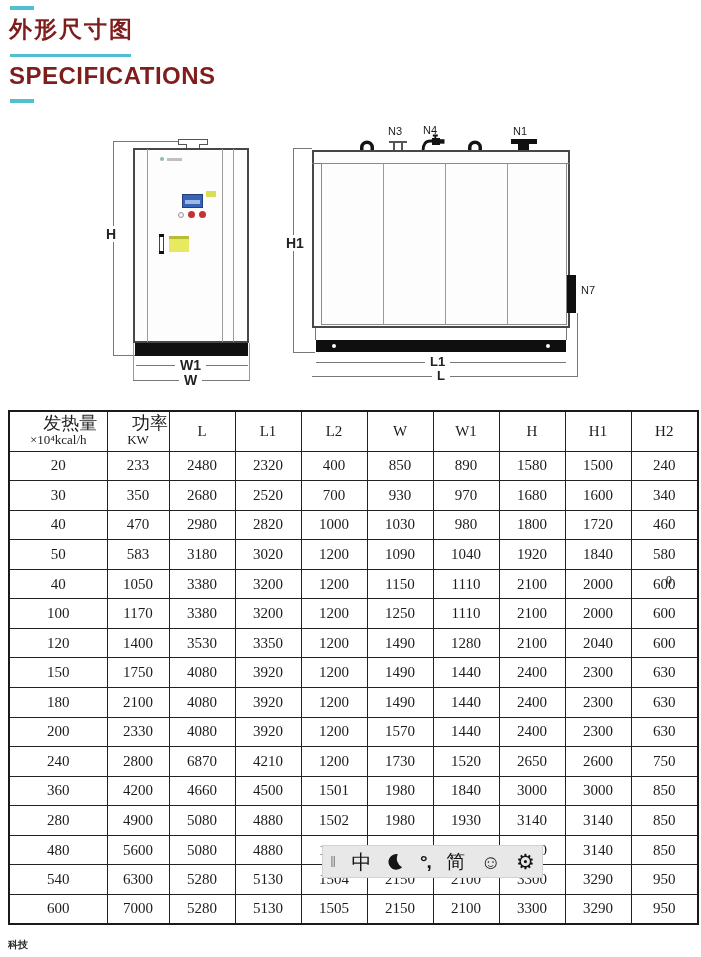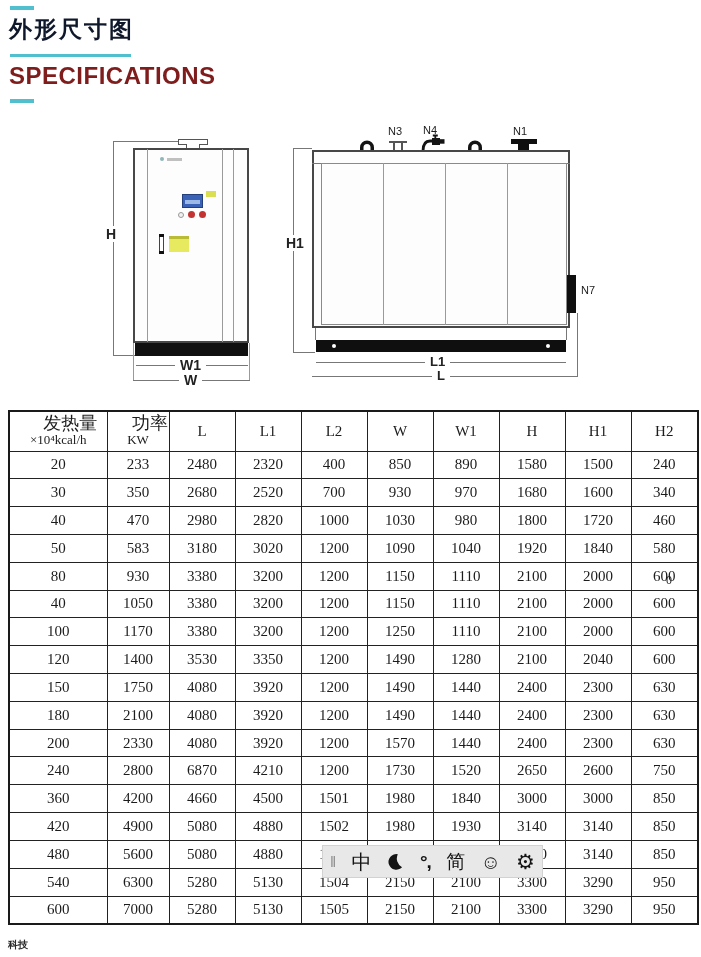--- a/index.html
+++ b/index.html
@@ -6,21 +6,21 @@
   html,body { background:#fff; }
   .page {
     position:relative; width:701px; height:957px; background:#ffffff;
     font-family:"Liberation Sans", sans-serif; overflow:hidden;
   }
   .abs { position:absolute; }
 
   
   .accent-dash { position:absolute; height:4px; width:24px; background:#52bfcf; }
   .title-cn { position:absolute; left:9px; top:14px; font-size:23px; font-weight:bold;
-              color:#0f172a; letter-spacing:2px; }
+              color:#7f1d1d; letter-spacing:2px; }
   .title-underline { position:absolute; left:10px; top:54px; width:121px; height:3px; background:#52bfcf; }
   .title-en { position:absolute; left:9px; top:62px; font-size:24px; font-weight:bold;
               color:#7f1d1d; letter-spacing:0.5px; }
 
   
   .dline { position:absolute; background:#777; }
   .thin  { position:absolute; background:#9a9a9a; }
   .dim-label { position:absolute; font-weight:bold; color:#222; background:#fff;
                padding:0 5px; font-size:14px; text-align:center; }
   .noz-label { position:absolute; font-weight:normal; color:#1d1d1d; font-size:11px; }
@@ -270,32 +270,20 @@
             <td>3180</td>
             <td>3020</td>
             <td>1200</td>
             <td>1090</td>
             <td>1040</td>
             <td>1920</td>
             <td>1840</td>
             <td>580</td>
           </tr>
           <tr>
-            <td>80</td>
-            <td>930</td>
-            <td>3380</td>
-            <td>3200</td>
-            <td>1200</td>
-            <td>1150</td>
-            <td>1110</td>
-            <td>2100</td>
-            <td>2000</td>
-            <td>600</td>
-          </tr>
-          <tr>
             <td>40</td>
             <td>1050</td>
             <td>3380</td>
             <td>3200</td>
             <td>1200</td>
             <td>1150</td>
             <td>1110</td>
             <td>2100</td>
             <td>2000</td>
             <td>600</td>
@@ -378,21 +366,21 @@
             <td>4660</td>
             <td>4500</td>
             <td>1501</td>
             <td>1980</td>
             <td>1840</td>
             <td>3000</td>
             <td>3000</td>
             <td>850</td>
           </tr>
           <tr>
-            <td>420</td>
+            <td>280</td>
             <td>4900</td>
             <td>5080</td>
             <td>4880</td>
             <td>1502</td>
             <td>1980</td>
             <td>1930</td>
             <td>3140</td>
             <td>3140</td>
             <td>850</td>
           </tr>

